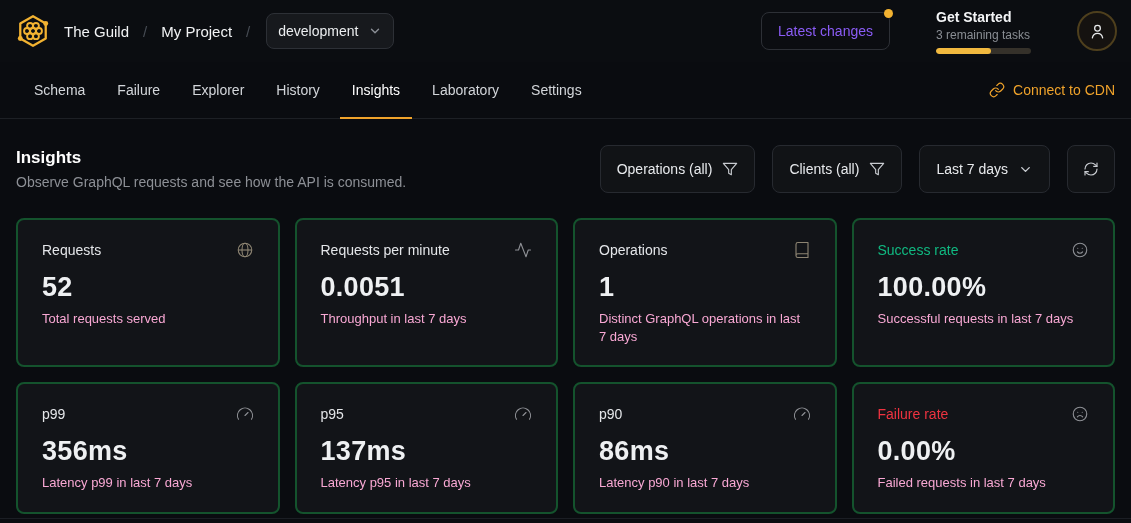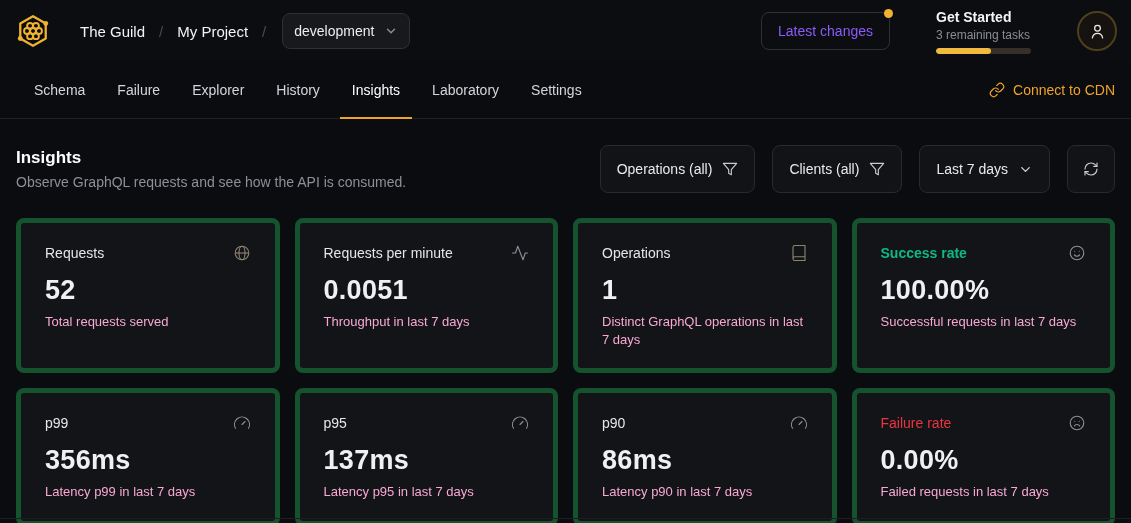--- a/index.html
+++ b/index.html
@@ -8,21 +8,21 @@
     width:1131px; height:523px; overflow:hidden;
     background:#0a0c10; color:#e6e8eb;
     font-family:"Liberation Sans", sans-serif;
     position:relative;
   }
   svg { display:block; }
 
   
   .header { height:62px; display:flex; align-items:center; padding:0 14px; background:#0b0d11; }
   .logo { width:38px; height:38px; color:#f2b231; flex:0 0 auto; cursor:pointer; }
-  .breadcrumb { display:flex; align-items:center; gap:14px; margin-left:28px; font-size:15px; }
+  .breadcrumb { display:flex; align-items:center; gap:14px; margin-left:12px; font-size:15px; }
   .crumb { color:#f2f3f5; cursor:pointer; }
   .sep { color:#474c54; }
   .env-btn { margin-left:16px; display:flex; align-items:center; gap:10px;
     background:#17191d; border:1px solid #2d3036; border-radius:8px;
     padding:9px 11px; font-size:14px; color:#eceef0; cursor:pointer; }
   .env-btn .chev { color:#8b8f96; }
 
   .header-right { margin-left:auto; display:flex; align-items:center; gap:46px; }
   .latest-btn { position:relative; background:transparent; border:1px solid #2d3036;
     border-radius:8px; padding:10px 16px; font-size:14px; color:#8b5cf6;
@@ -53,24 +53,24 @@
   .page-title { font-size:17px; font-weight:700; color:#ffffff; margin:0; }
   .page-sub { font-size:14px; color:#8d9096; margin-top:6px; }
   .filters { display:flex; gap:17px; align-items:center; }
   .filter-btn { height:48px; display:flex; align-items:center; gap:10px;
     background:#111316; border:1px solid #272a30; border-radius:8px;
     padding:0 16px; font-size:14px; color:#e8eaed; font-family:inherit; cursor:pointer; }
   .filter-btn .f-ic { color:#c9ccd1; }
   .icon-btn { width:48px; justify-content:center; padding:0; }
 
   .cards { margin-top:25px; display:grid; grid-template-columns:repeat(4,1fr); gap:15px; }
-  .card { background:#121418; border:5px solid #14532d; border-radius:8px; padding:21px 24px 20px; }
+  .card { background:#121418; border:2px solid #14532d; border-radius:8px; padding:21px 24px 20px; }
   .card-head { display:flex; justify-content:space-between; align-items:center; }
   .card-title { font-size:14px; color:#e4e6e9; }
-  .card-title.success { color:#10b981;font-weight:bold; }
+  .card-title.success { color:#10b981; }
   .card-title.danger { color:#ee3340; }
   .card-icon { color:#8e9095; }
   .card-icon.warm { color:#8d8472; }
   .card-value { margin-top:13px; font-size:27px; font-weight:700; color:#eef0f2; letter-spacing:.3px; }
   .card-desc { margin-top:7px; font-size:13px; color:#f9a8d4; line-height:1.35; max-width:232px; }
 
   .footer-line { position:absolute; left:0; bottom:0; width:100%; height:5px; border-top:1px solid #1b1e24; }
 </style>
 </head>
 <body>

